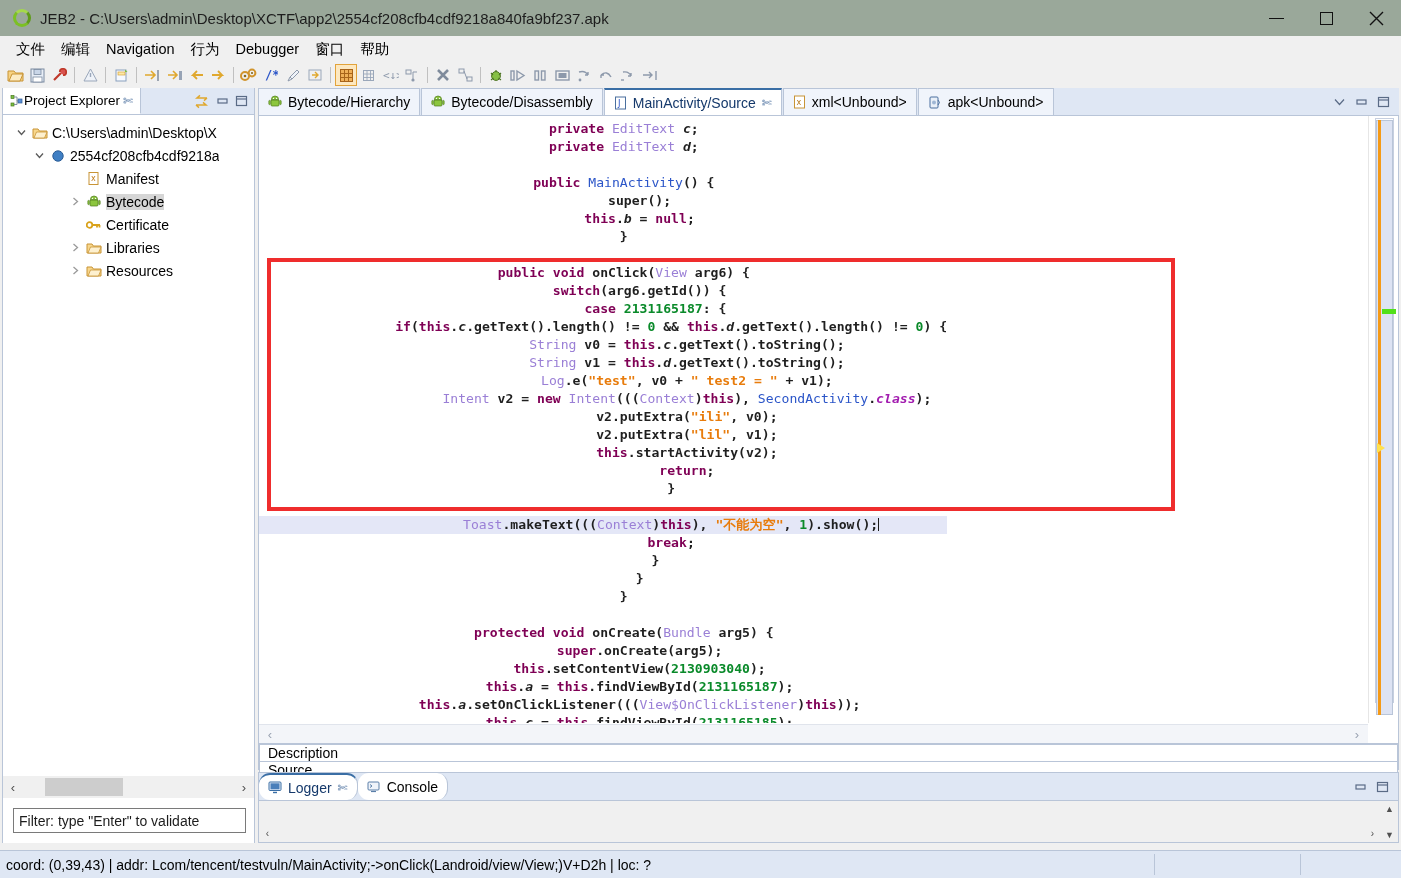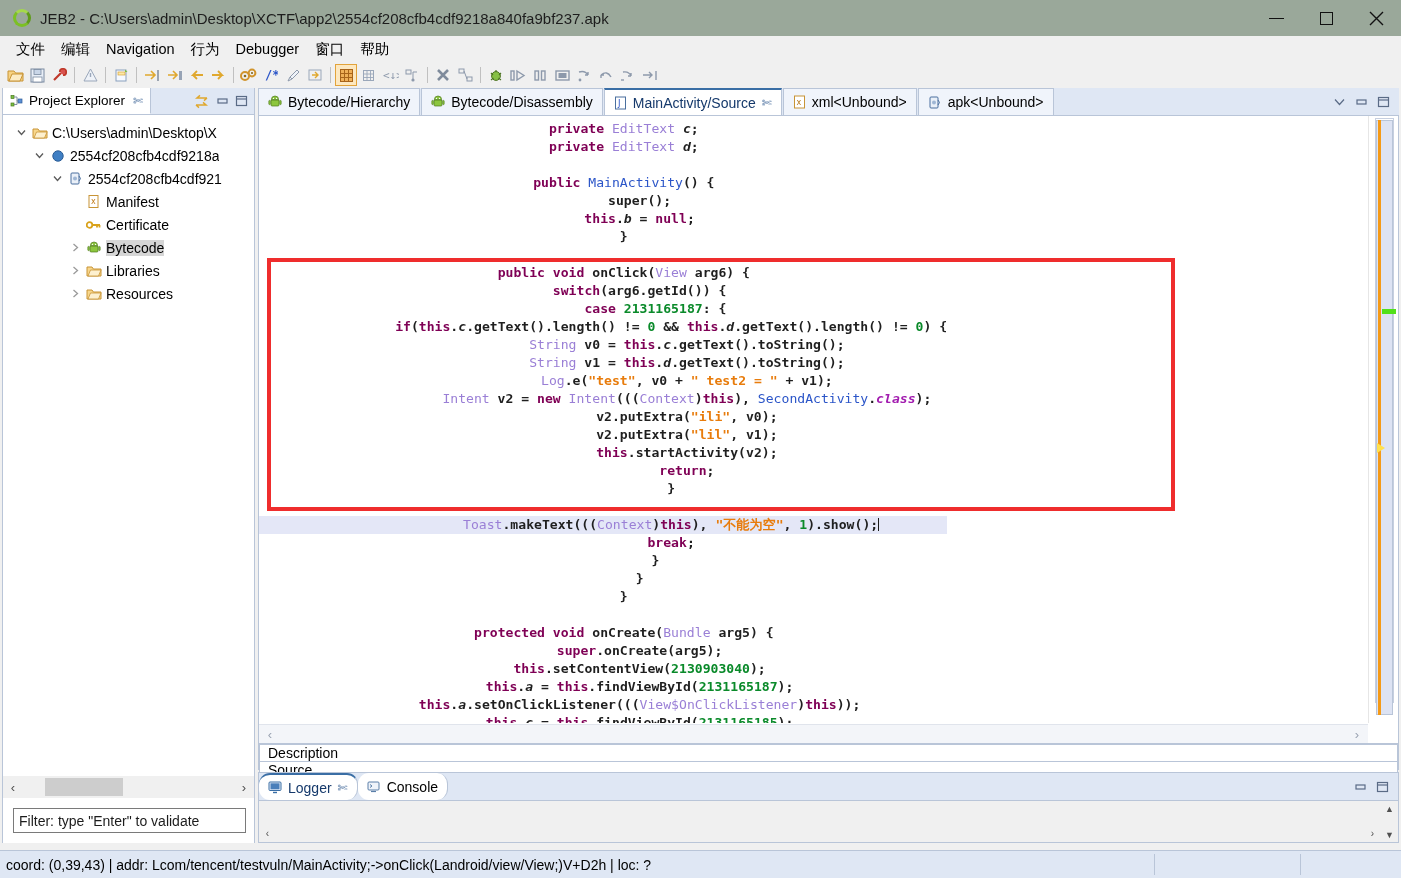--- a/index.html
+++ b/index.html
@@ -64,21 +64,21 @@
   .sidebar {
     position:absolute; left:2px; top:88px; width:253px; height:755px;
     background:#f0f4fb;
     border-left:1px solid #b9c5d8; border-right:1px solid #b9c5d8;
   }
   .sb-tabrow {
     height:26px; display:flex; align-items:stretch; position:relative;
     background:#dfe7f4;
   }
   .sb-tab {
-    display:flex; align-items:center; gap:5px; padding:0 7px;
+    display:flex; align-items:center; padding:0 7px;
     background:#ffffff; border-right:1px solid #b9c5d8;
     border-bottom:1px solid #ffffff;
     font-size:13.5px; color:#000; white-space:nowrap;
   }
   .sb-tab-label { font-size:13.5px; }
   .sb-close { color:#4a6f9e; font-size:12px; margin-left:3px; }
   .sb-tools { margin-left:auto; display:flex; align-items:center; gap:6px; padding:0 6px; }
   .sb-body {
     position:absolute; left:0; top:26px; right:0; bottom:0;
     background:#ffffff; border-top:1px solid #b9c5d8;
@@ -509,54 +509,29 @@
               </svg>
           </span>
           <span class="ticon">
             <svg width="14" height="14" viewBox="0 0 14 14">
                 <circle cx="7" cy="7" r="5.2" fill="#3f7fc4" stroke="#2b5d96"></circle>
               </svg>
           </span>
           <span class="tlabel">2554cf208cfb4cdf9218a</span>
         </div>
 
-        <div class="tree-row" style="padding-left:50px">
-          <span class="twisty">
-            <svg width="9" height="9" viewBox="0 0 9 9">
-                <path d="M1 2.5 L4.5 6.5 L8 2.5" stroke="#5a5a5a" stroke-width="1.3" fill="none"></path>
-              </svg>
-          </span>
-          <span class="ticon">
-            <svg width="14" height="15" viewBox="0 0 14 15">
-                <rect x="2" y="2" width="8" height="11" rx="1" fill="#eaf0f8" stroke="#4a6f9e"></rect>
-                <path d="M10 5 q3 2.5 0 5" stroke="#4a6f9e" fill="none"></path>
-                <circle cx="6" cy="7.5" r="2" fill="#9fb6d4"></circle>
-              </svg>
-          </span>
-          <span class="tlabel">2554cf208cfb4cdf921</span>
-        </div>
 
         <div class="tree-row" style="padding-left:82px">
           <span class="ticon">
             <svg width="14" height="15" viewBox="0 0 14 15">
                 <rect x="2" y="1.5" width="9" height="12" fill="#fff" stroke="#c89436"></rect>
                 <text x="4" y="10" font-size="8" fill="#c07a18" font-family="DejaVu Sans, sans-serif">x</text>
               </svg>
           </span>
           <span class="tlabel">Manifest</span>
-        </div>
-
-        <div class="tree-row" style="padding-left:82px">
-          <span class="ticon">
-            <svg width="16" height="12" viewBox="0 0 16 12">
-                <circle cx="3.5" cy="6" r="2.8" fill="none" stroke="#d9a21b" stroke-width="1.8"></circle>
-                <path d="M6 6 h8 M11 6 v2.6 M13.5 6 v2.6" stroke="#d9a21b" stroke-width="1.8"></path>
-              </svg>
-          </span>
-          <span class="tlabel">Certificate</span>
         </div>
 
         <div class="tree-row selected" style="padding-left:68px">
           <span class="twisty">
             <svg width="9" height="9" viewBox="0 0 9 9">
                 <path d="M2.5 1 L6.5 4.5 L2.5 8" stroke="#9a9a9a" stroke-width="1.3" fill="none"></path>
               </svg>
           </span>
           <span class="ticon">
             <svg width="14" height="14" viewBox="0 0 14 14">
@@ -564,20 +539,30 @@
                 <path d="M3.4 4.6 a3.6 3.6 0 0 1 7.2 0z" fill="#8cc63e" stroke="#4f7a1c" stroke-width=".7"></path>
                 <circle cx="5.4" cy="3.4" r=".6" fill="#fff"></circle>
                 <circle cx="8.6" cy="3.4" r=".6" fill="#fff"></circle>
                 <rect x="0.8" y="5.4" width="1.5" height="4.2" rx=".7" fill="#8cc63e" stroke="#4f7a1c" stroke-width=".6"></rect>
                 <rect x="11.7" y="5.4" width="1.5" height="4.2" rx=".7" fill="#8cc63e" stroke="#4f7a1c" stroke-width=".6"></rect>
               </svg>
           </span>
           <span class="tlabel">Bytecode</span>
         </div>
 
+        <div class="tree-row" style="padding-left:82px">
+          <span class="ticon">
+            <svg width="16" height="12" viewBox="0 0 16 12">
+                <circle cx="3.5" cy="6" r="2.8" fill="none" stroke="#d9a21b" stroke-width="1.8"></circle>
+                <path d="M6 6 h8 M11 6 v2.6 M13.5 6 v2.6" stroke="#d9a21b" stroke-width="1.8"></path>
+              </svg>
+          </span>
+          <span class="tlabel">Certificate</span>
+        </div>
+
         <div class="tree-row" style="padding-left:68px">
           <span class="twisty">
             <svg width="9" height="9" viewBox="0 0 9 9">
                 <path d="M2.5 1 L6.5 4.5 L2.5 8" stroke="#9a9a9a" stroke-width="1.3" fill="none"></path>
               </svg>
           </span>
           <span class="ticon">
             <svg width="16" height="14" viewBox="0 0 16 14">
                 <path d="M1 3h5l1.4 2H15v7H1z" fill="#f8d78c" stroke="#c89436"></path>
                 <path d="M2 12 L4.5 6 H15 L12.5 12z" fill="#fdf0cf" stroke="#c89436" stroke-width=".8"></path>

